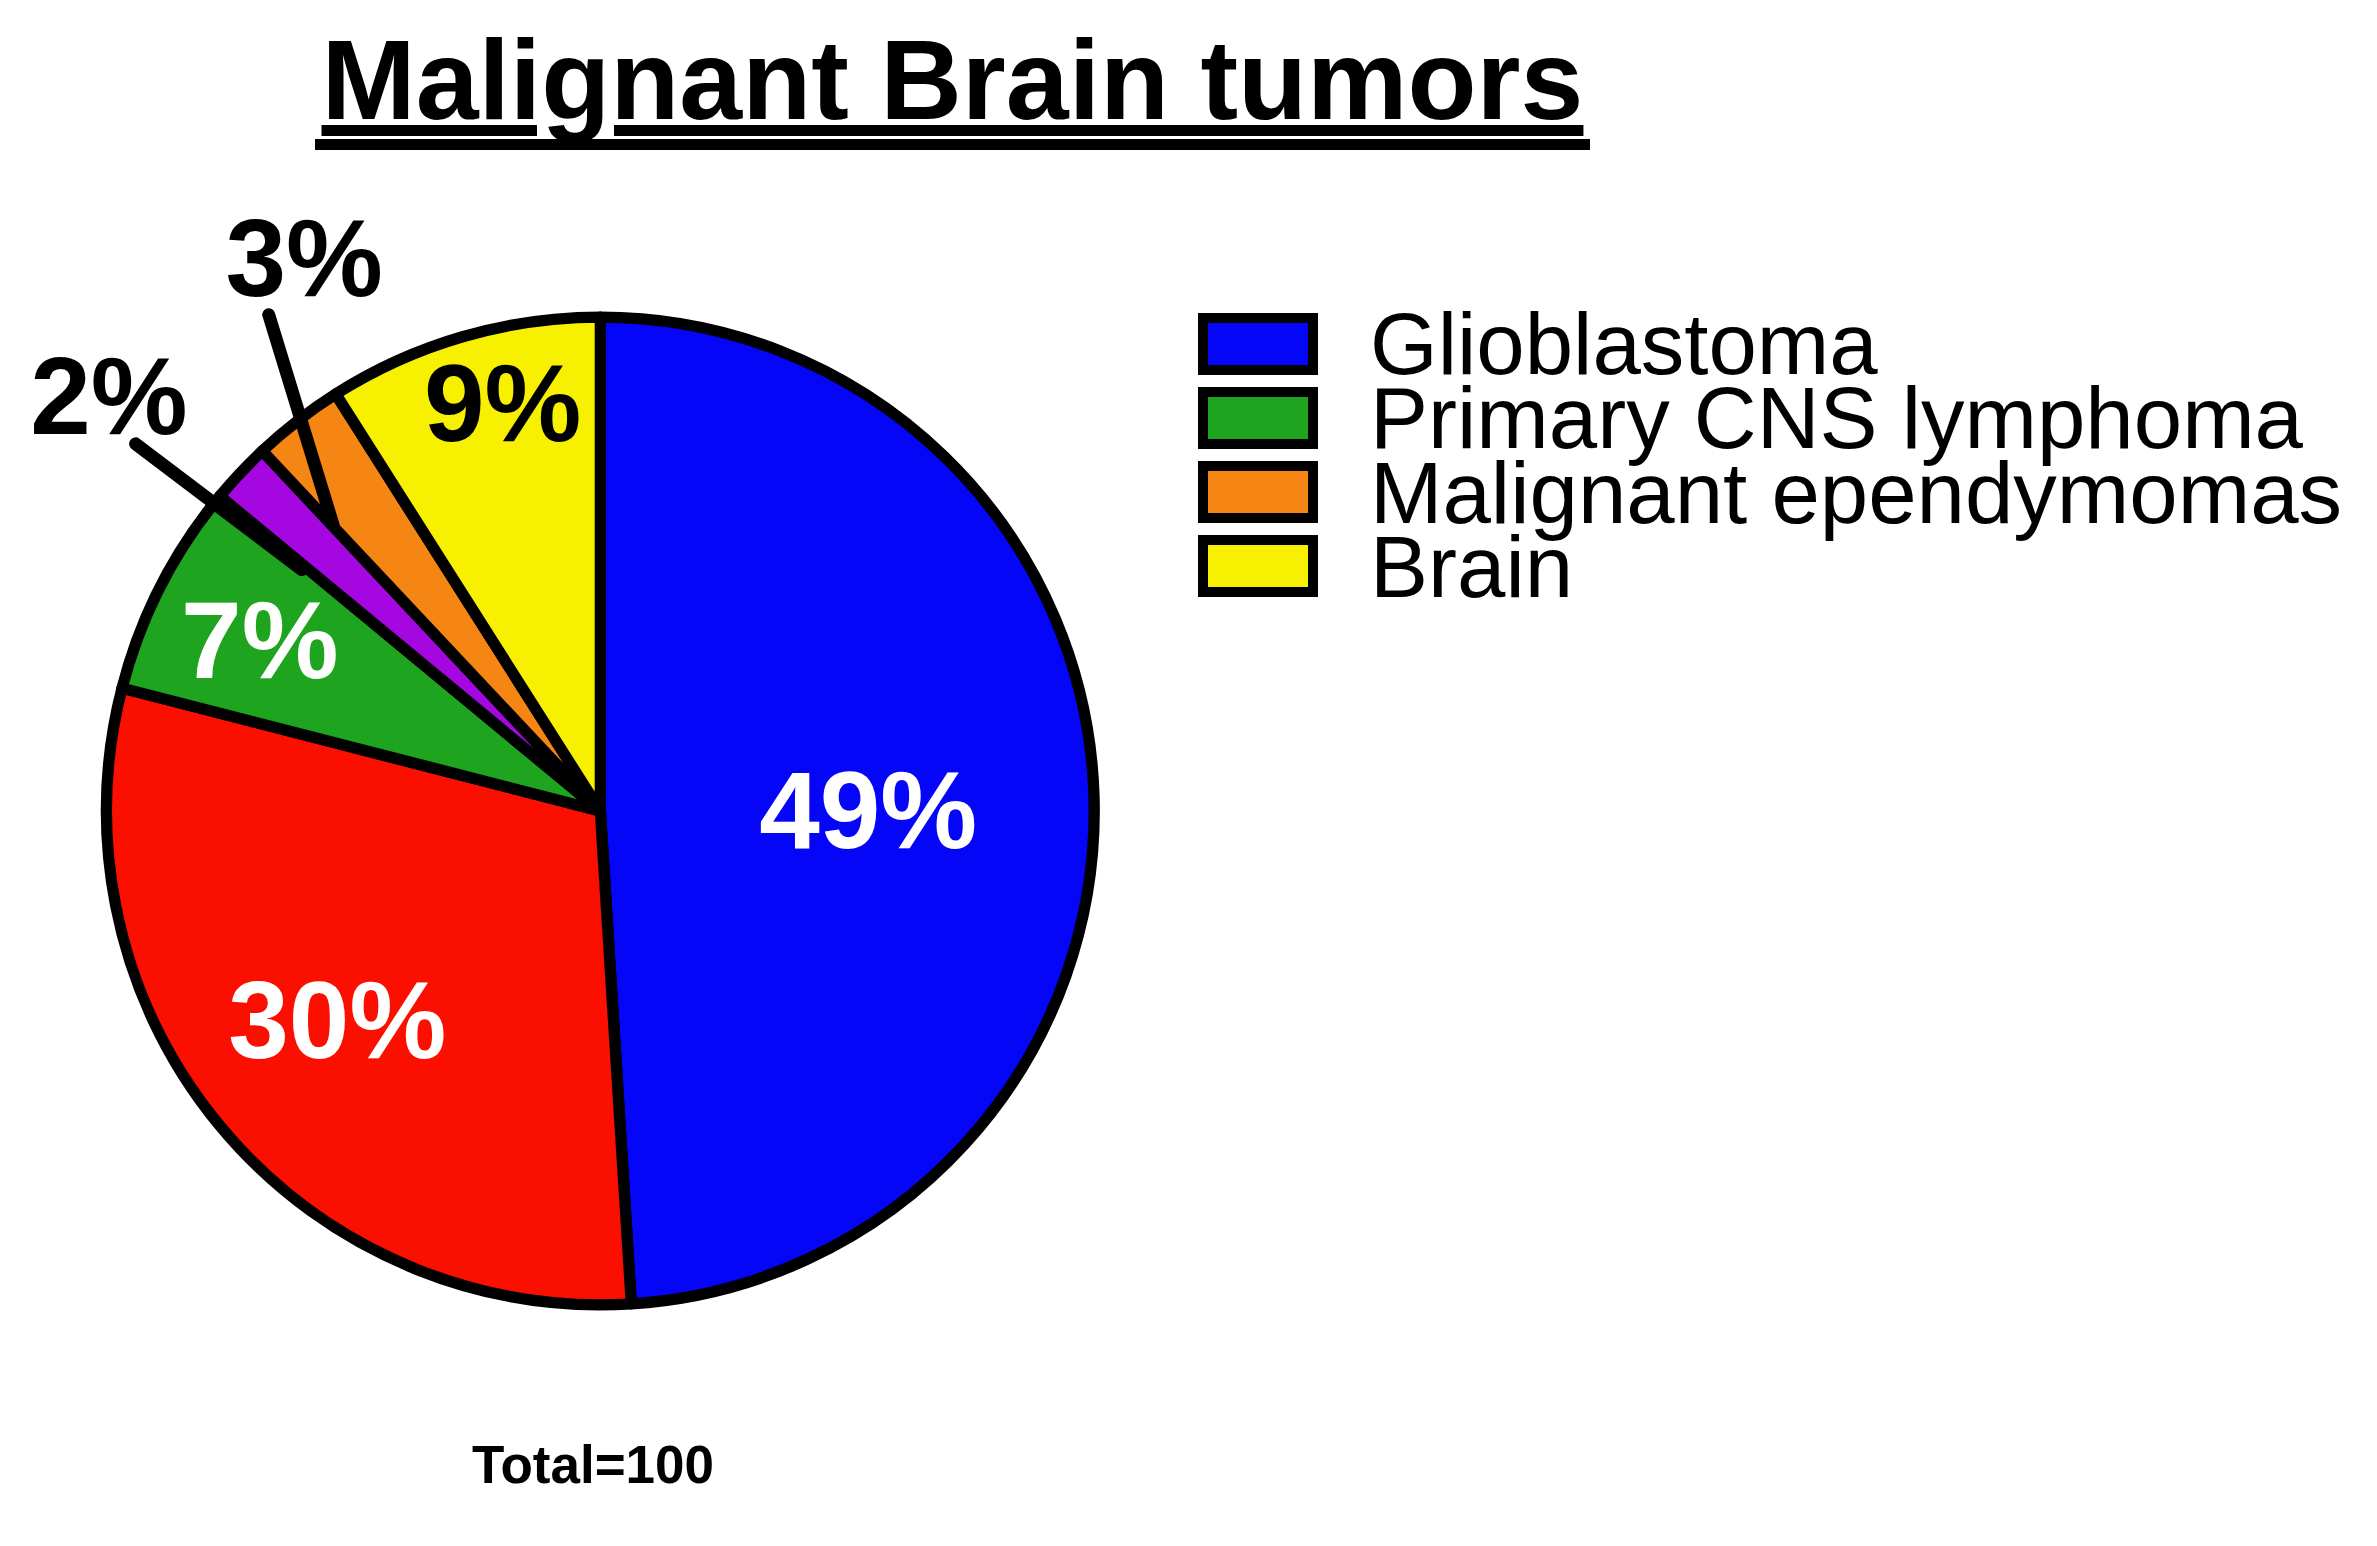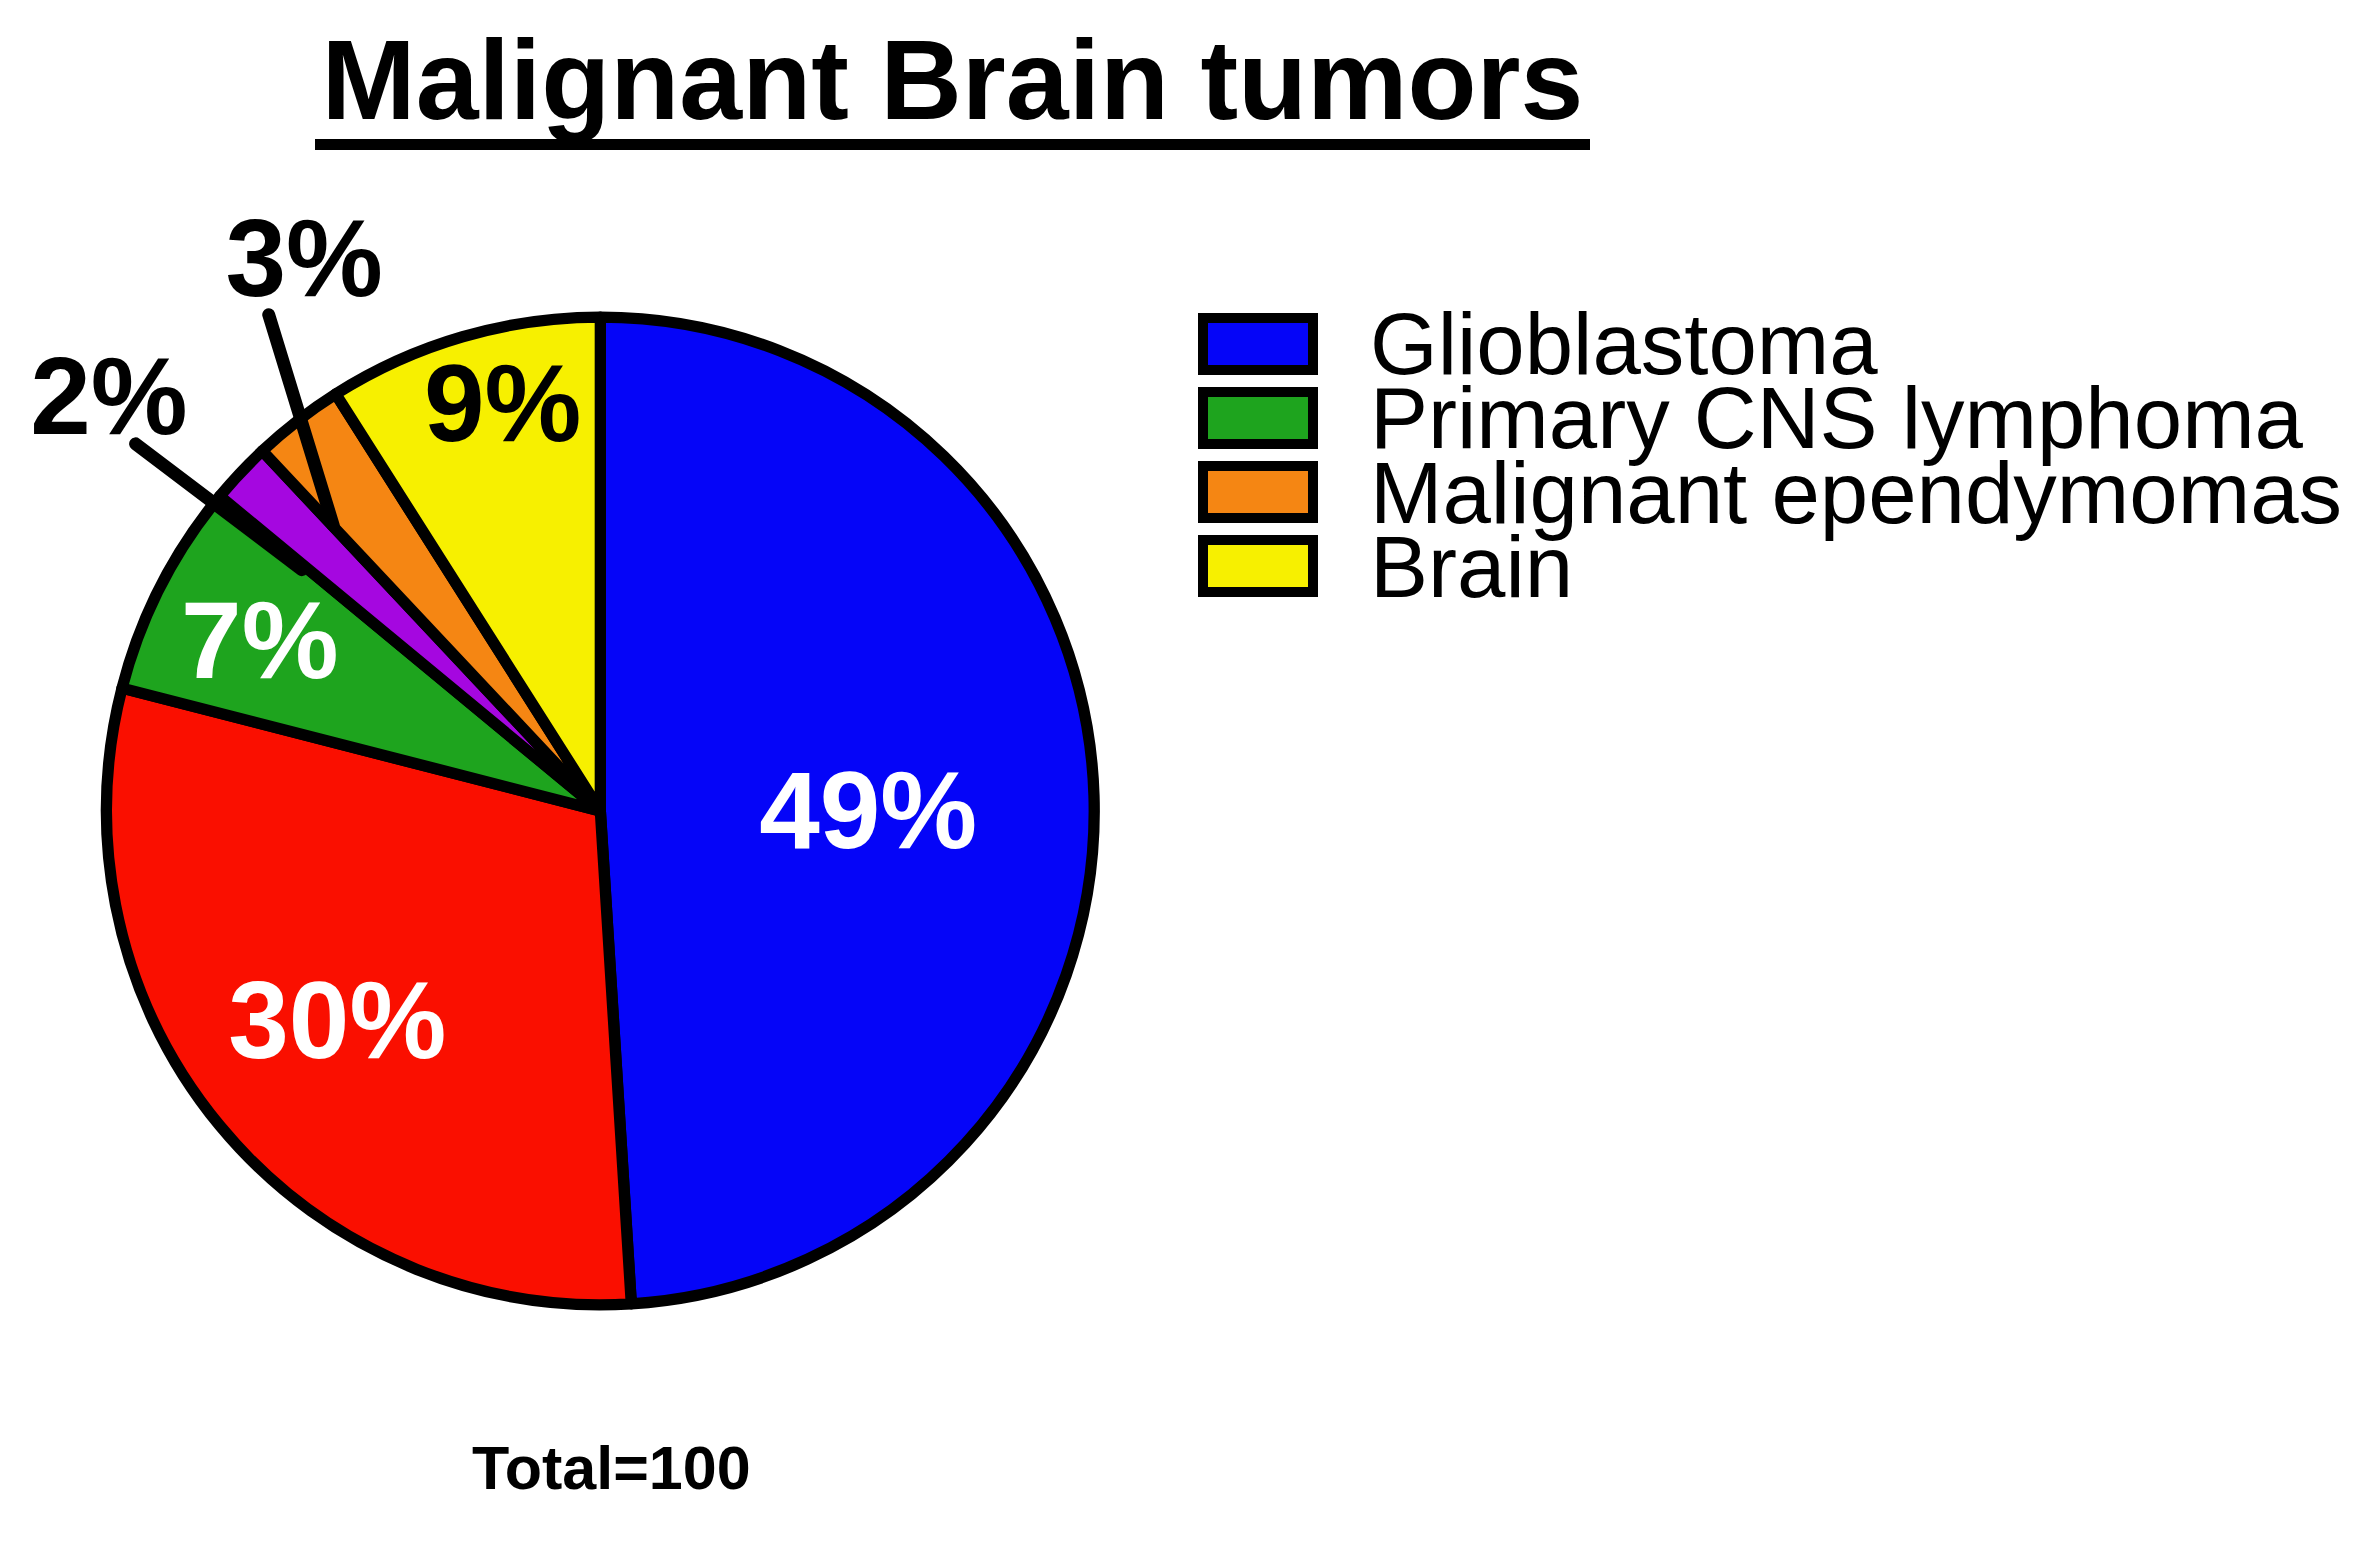--- a/index.html
+++ b/index.html
@@ -13,20 +13,21 @@
   .chart-title{
     position:absolute;
     left:315px;top:24px;
     font-size:113px;
     font-weight:bold;
     line-height:1;
     color:#000;
     border-bottom:11.3px solid #000;
     padding:0 6.5px 1.6px 6.5px;
     white-space:nowrap;
+    text-decoration:underline;
   }
   .legend{
     position:absolute;
     left:1198px;top:312px;
   }
   .legend-row{
     display:flex;
     align-items:center;
     height:63px;
     margin-bottom:11.3px;
@@ -39,21 +40,21 @@
   .legend-label{
     margin-left:52px;
     font-size:87px;
     line-height:1;
     color:#000;
     white-space:nowrap;
   }
   .total-label{
     position:absolute;
     left:472px;top:1438px;
-    font-size:61px;
+    font-size:53px;
     font-weight:bold;
     line-height:1;
     color:#000;
     white-space:nowrap;
   }
   svg text{
     font-family:"Liberation Sans", sans-serif;
     font-weight:bold;
     font-size:135px;
   }

